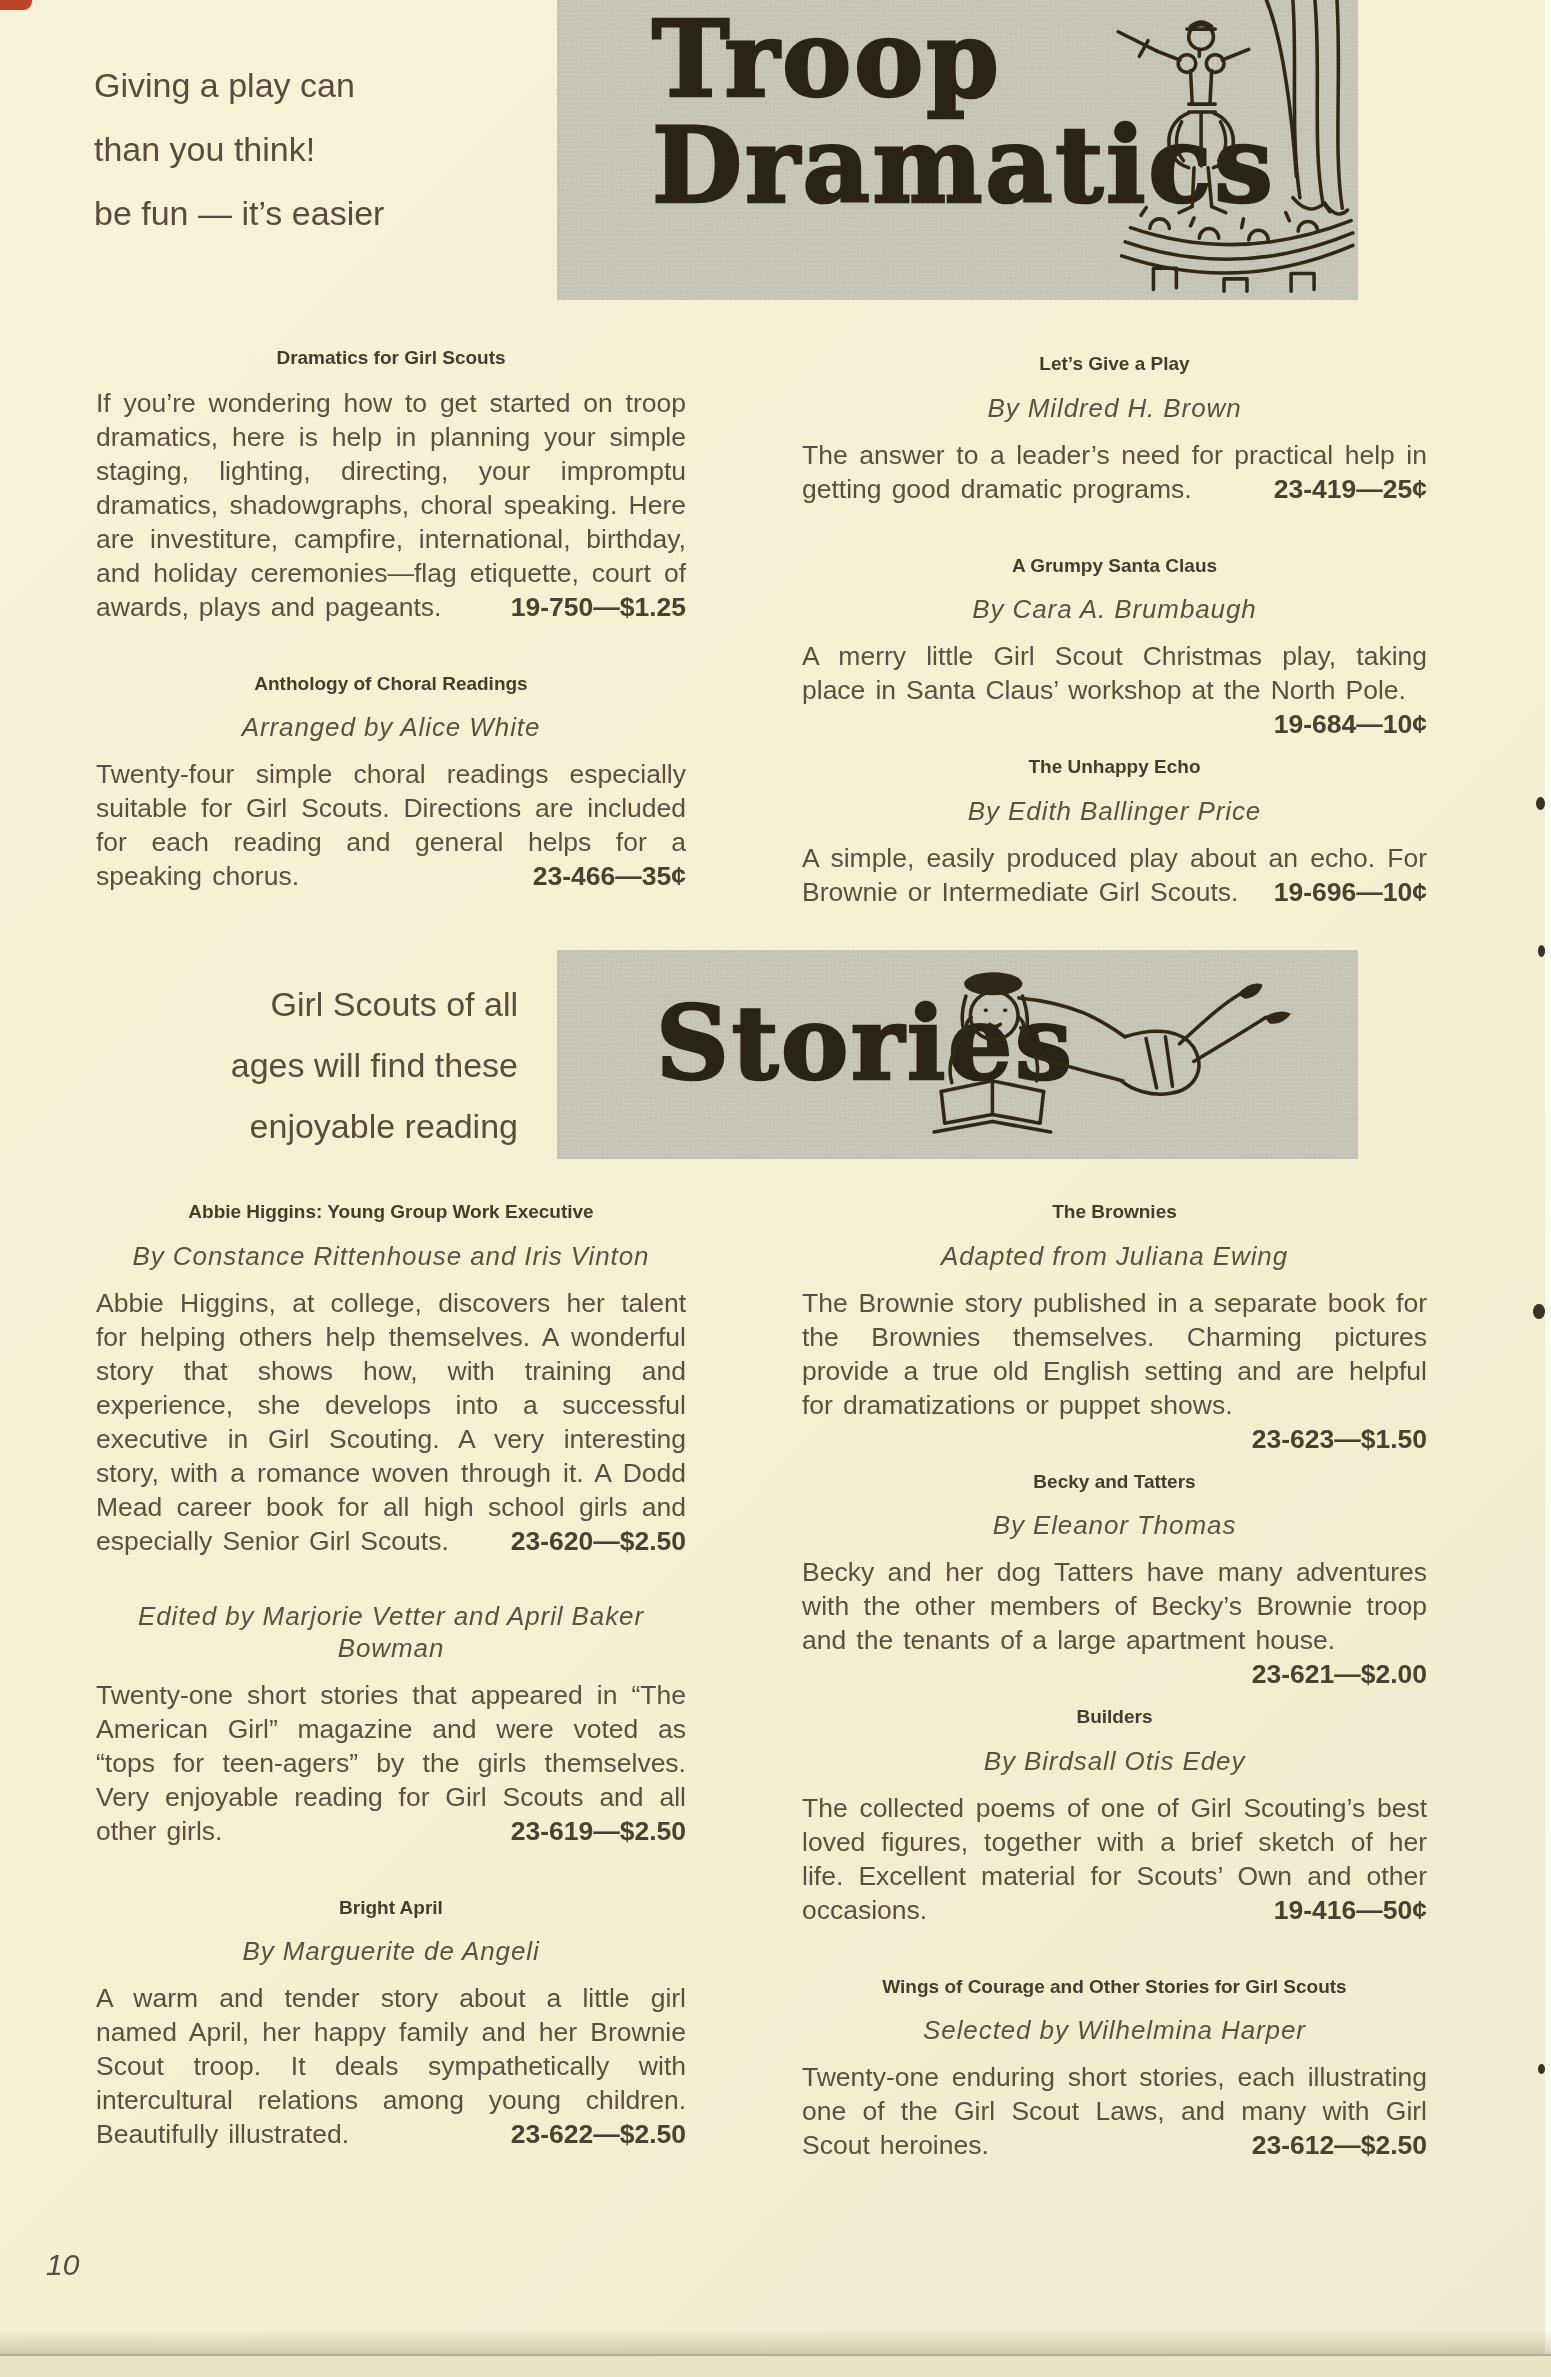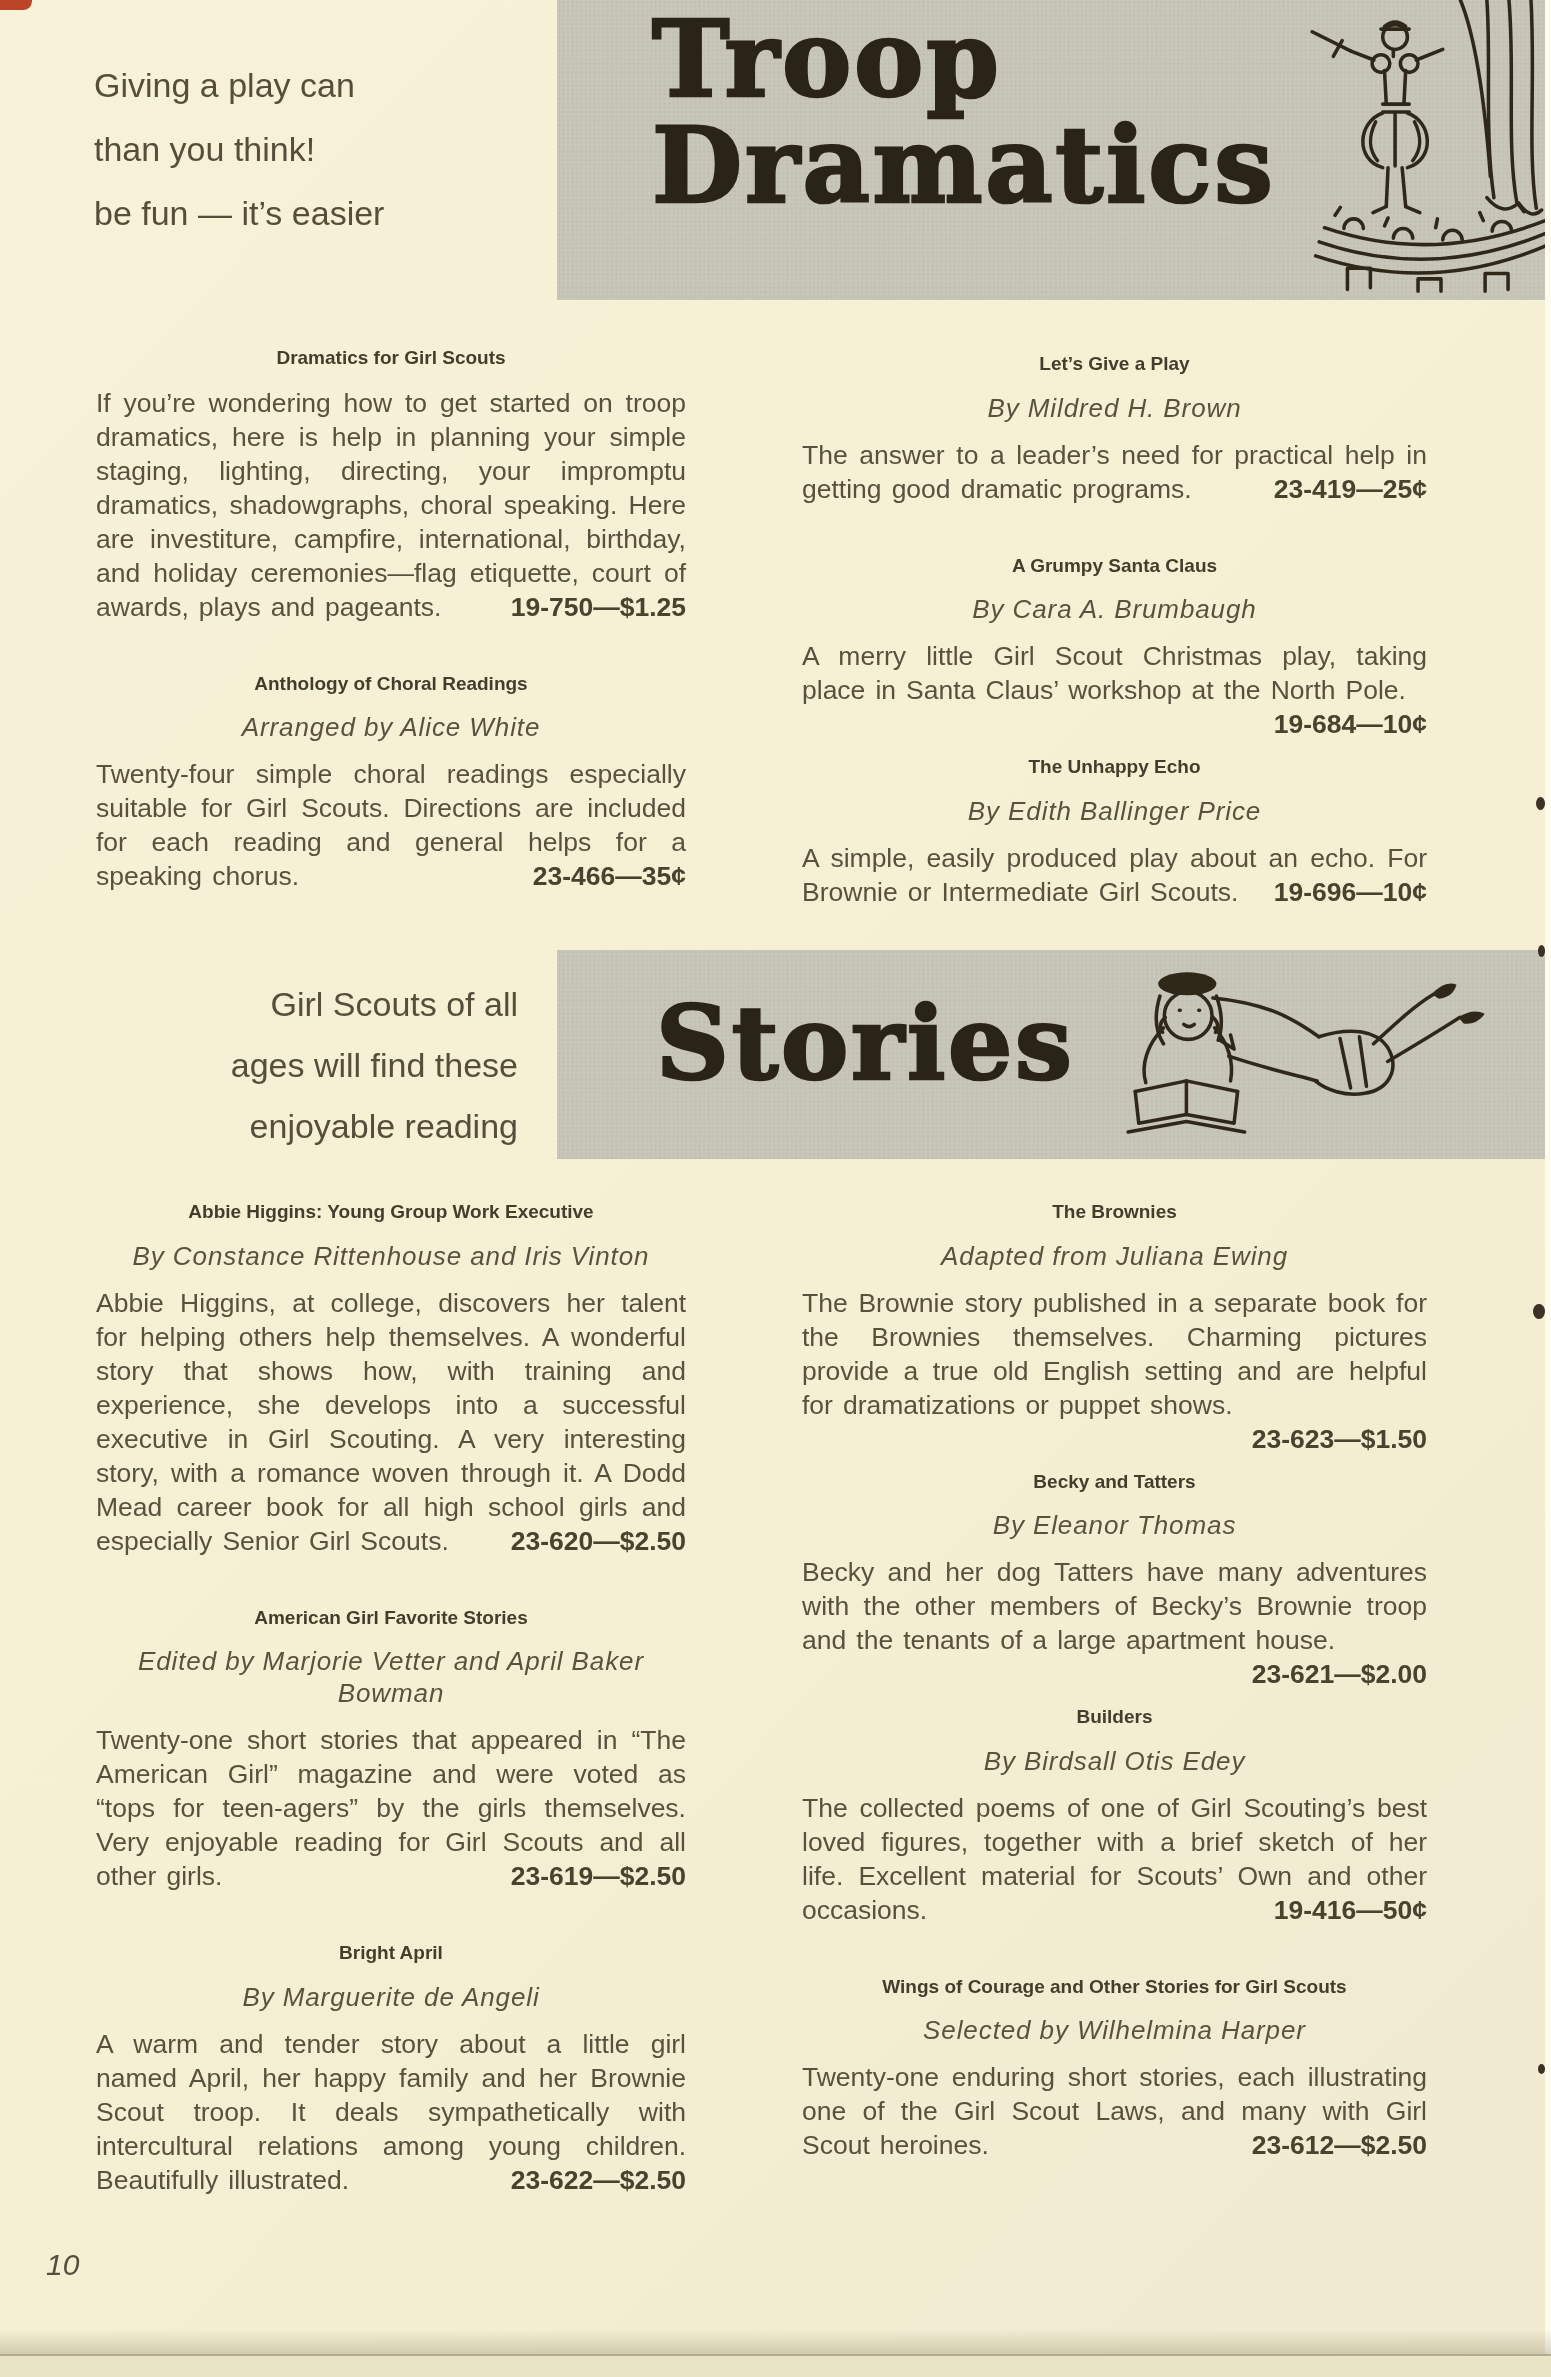--- a/index.html
+++ b/index.html
@@ -2,21 +2,21 @@
 <html style="font-size:14px"><head>
 <meta charset="utf-8">
 <style>
   html,body { margin:0; padding:0; background:#8a8576; }
   .page {
     position:relative; width:1551px; height:2377px; overflow:hidden;
     background:linear-gradient(135deg, #f7f2d8 0%, #f5f0d3 55%, #efead0 100%);
     font-family:"Liberation Sans", sans-serif; color:#59513e;
   }
   .banner {
-    position:absolute; left:557px; width:995px; background:#c8c5b9;
+    position:absolute; left:557px; width:801px; background:#c8c5b9;
     background-image:radial-gradient(rgba(60,55,40,0.06) 0.9px, transparent 0.9px);
     background-size:4.4px 4.4px;
   }
   .banner-dramatics { top:0; height:300px; }
   .banner-stories { top:950px; height:209px;text-align:center; }
   .banner-title {
     position:absolute; font-family:"DejaVu Serif", serif; font-weight:bold;
     color:#2a2318; -webkit-text-stroke:2.7px #2a2318; letter-spacing:2.7px;
   }
   .banner-title-dram { left:95px; top:7px; font-size:104px; line-height:106px; }
@@ -191,21 +191,20 @@
     </svg>
   </section>
 
   <div class="col col-stories-left">
     <div class="entry">
       <h3 class="title">Abbie Higgins: Young Group Work Executive</h3>
       <div class="byline">By Constance Rittenhouse and Iris Vinton</div>
       <p class="body"><span>Abbie Higgins, at college, discovers her talent for helping others help themselves. A wonderful story that shows how, with training and experience, she develops into a successful executive in Girl Scouting. A very interesting story, with a romance woven through it. A Dodd Mead career book for all high school girls and especially Senior Girl Scouts.</span><span class="price">23-620—$2.50</span></p>
     </div>
     <div class="entry">
-      <h3 class="title">American Girl Favorite Stories</h3>
       <div class="byline">Edited by Marjorie Vetter and April Baker Bowman</div>
       <p class="body"><span>Twenty-one short stories that appeared in “The American Girl” magazine and were voted as “tops for teen-agers” by the girls themselves. Very enjoyable reading for Girl Scouts and all other girls.</span><span class="price">23-619—$2.50</span></p>
     </div>
     <div class="entry">
       <h3 class="title">Bright April</h3>
       <div class="byline">By Marguerite de Angeli</div>
       <p class="body"><span>A warm and tender story about a little girl named April, her happy family and her Brownie Scout troop. It deals sympathetically with intercultural relations among young children. Beautifully illustrated.</span><span class="price">23-622—$2.50</span></p>
     </div>
   </div>
 

